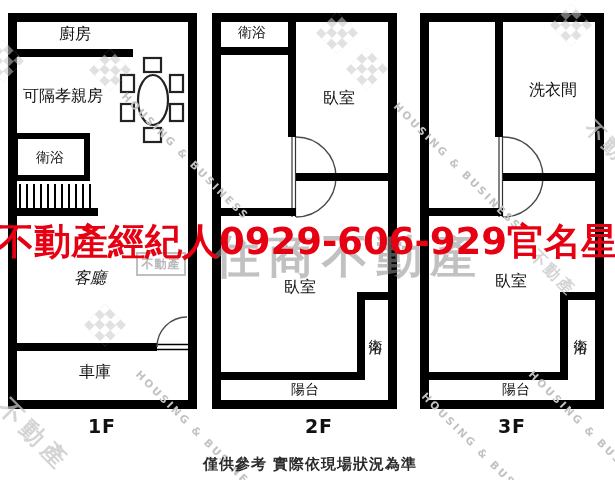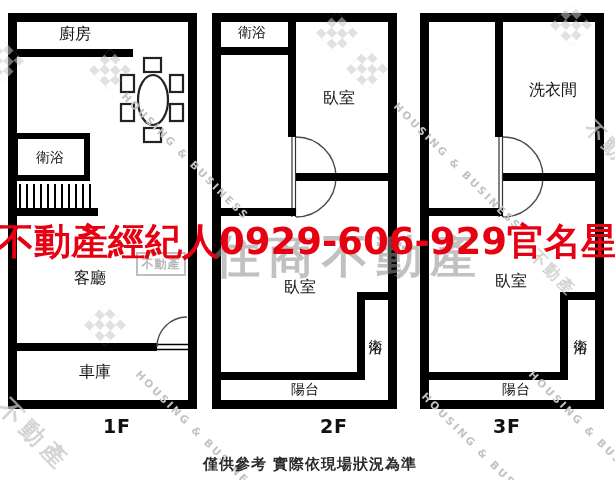--- a/index.html
+++ b/index.html
@@ -5,21 +5,21 @@
   html,body{margin:0;padding:0;background:#fff;}
   #canvas{position:relative;width:615px;height:480px;background:#ffffff;overflow:hidden;
           font-family:"DejaVu Sans","Liberation Sans",sans-serif;}
   .floor{position:absolute;z-index:1;}
   .floor svg{position:absolute;left:0;top:0;}
   .room-label{position:absolute;transform:translate(-50%,-50%);font-size:16px;font-weight:500;
               color:#111;white-space:nowrap;z-index:3;}
   .room-label.small{font-size:14px;}
   .room-label.vert{writing-mode:vertical-rl;letter-spacing:2px;font-size:14px;}
   .floor-tag{position:absolute;transform:translate(-50%,-50%);font-size:19px;font-weight:700;
-             color:#111;z-index:3;letter-spacing:1px;margin-left:15px;}
+             color:#111;z-index:3;letter-spacing:1px;}
   #caption{position:absolute;left:310px;top:464px;transform:translate(-50%,-50%);
            font-size:15px;font-weight:700;color:#2b2b2b;letter-spacing:1px;white-space:nowrap;z-index:3;}
   #agent-overlay{position:absolute;left:50%;top:217px;transform:translateX(-50%);
                  font-size:37px;font-weight:800;white-space:nowrap;z-index:5;letter-spacing:0px;}
   
   #wm-brand-big{position:absolute;left:214px;top:226px;font-size:46px;font-weight:700;
                 color:#8f8f8f;opacity:.55;letter-spacing:8px;white-space:nowrap;z-index:2;}
   #wm-stamp{position:absolute;left:136px;top:252px;width:46px;height:20px;border:2px solid #b9b9b9;
             color:#b0b0b0;font-size:12px;font-weight:700;display:flex;align-items:center;
             justify-content:center;letter-spacing:1px;z-index:2;opacity:.9;}
@@ -50,22 +50,23 @@
         <rect x="136" y="45" width="17" height="14"></rect>
         <rect x="136" y="115" width="17" height="14"></rect>
         <rect x="113" y="62" width="13" height="17"></rect>
         <rect x="113" y="91" width="13" height="17"></rect>
         <rect x="162" y="62" width="13" height="17"></rect>
         <rect x="162" y="91" width="13" height="17"></rect>
         <ellipse cx="145" cy="87" rx="15" ry="25"></ellipse>
       </g>
     </svg>
     <div class="room-label" style="left:67px;top:21px;">廚房</div>
+    <div class="room-label" style="left:55px;top:83px;">可隔孝親房</div>
     <div class="room-label small" style="left:42px;top:145px;">衛浴</div>
-    <div class="room-label" style="left:82px;top:265px;">客廳</div>
+    <div class="room-label" style="left:82px;top:265px;font-style:italic;">客廳</div>
     <div class="room-label" style="left:87px;top:359px;font-family:Liberation Serif, serif;">車庫</div>
   </div>
   <div class="floor-tag" style="left:102px;top:426px;">1F</div>
 
   <div class="floor" id="f2" style="left:212px;top:13px;width:185px;height:396px;">
     <svg width="185" height="396" viewBox="0 0 185 396">
       <rect x="4.5" y="4.5" width="176" height="387" fill="none" stroke="#000" stroke-width="9"></rect>
       <rect x="4" y="34" width="80" height="8" fill="#000"></rect>
       <rect x="76" y="4" width="8" height="120" fill="#000"></rect>
       <path d="M80 124V204M83.5 124V204" stroke="#333" stroke-width="1.2" fill="none"></path>
@@ -94,21 +95,21 @@
       <rect x="4" y="195" width="79" height="8" fill="#000"></rect>
       <rect x="140" y="279" width="8" height="88" fill="#000"></rect>
       <rect x="140" y="279" width="35" height="8" fill="#000"></rect>
       <rect x="4" y="359" width="136" height="8" fill="#000"></rect>
     </svg>
     <div class="room-label" style="left:133px;top:77px;">洗衣間</div>
     <div class="room-label" style="left:91px;top:268px;">臥室</div>
     <div class="room-label vert" style="left:161px;top:317px;">衛浴</div>
     <div class="room-label small" style="left:96px;top:377px;">陽台</div>
   </div>
-  <div class="floor-tag" style="left:492px;top:426px;">3F</div>
+  <div class="floor-tag" style="left:512px;top:426px;">3F</div>
 
   <div id="wm-brand-big" style="color: rgb(143, 143, 143);">住商不動產</div>
   <div id="wm-stamp">不動產</div>
 
   <div class="wm-logo" style="left:95px;top:55px;"></div>
   <div class="wm-logo" style="left:322px;top:18px;"></div>
   <div class="wm-logo" style="left:352px;top:54px;"></div>
   <div class="wm-logo" style="left:556px;top:10px;"></div>
   <div class="wm-logo" style="left:90px;top:310px;"></div>
   <div class="wm-logo" style="left:-12px;top:46px;"></div>

